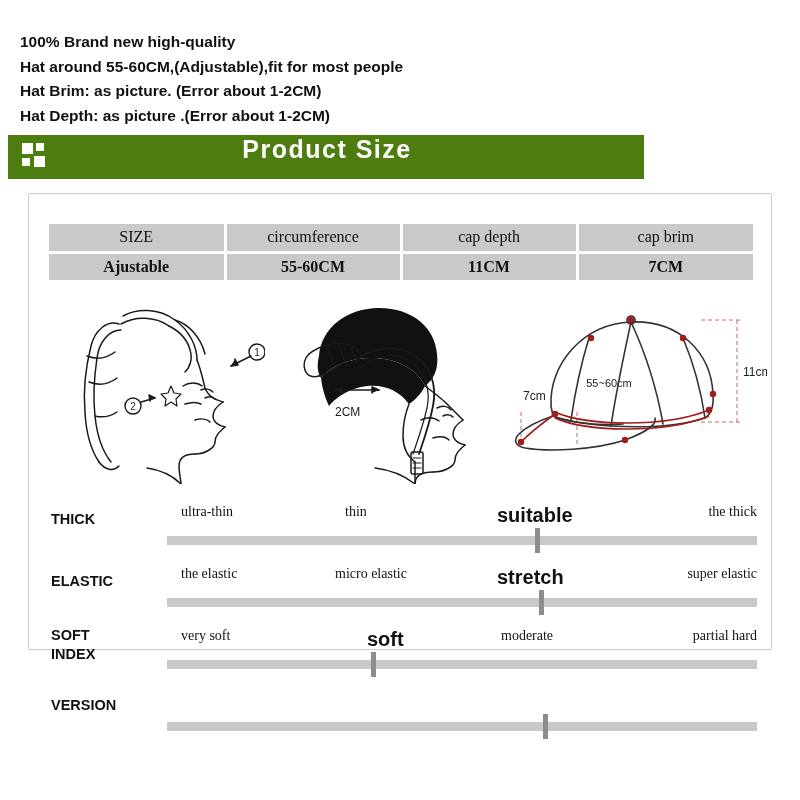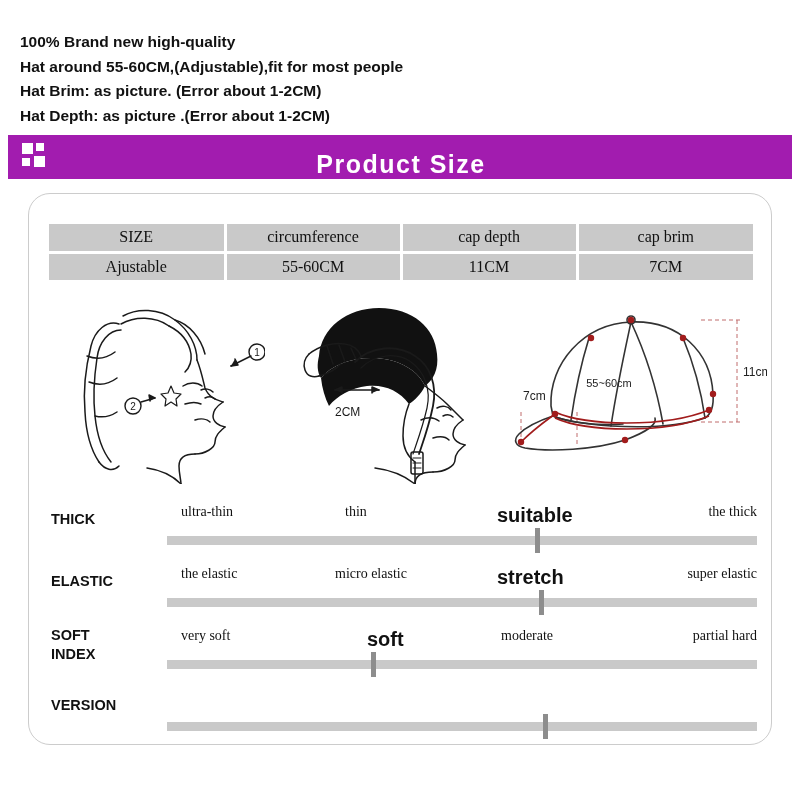--- a/index.html
+++ b/index.html
@@ -26,24 +26,24 @@
     line-height: 24.5px;
     letter-spacing: 0px;
     color: #111;
     white-space: nowrap;
   }
 
   
   .banner {
     position: absolute;
     left: 8px; top: 135px;
-    width: 784px; height: 44px;
-    background: #a21caf;
+    width: 636px; height: 44px;
+    background: #4d7c0f;
     display: flex;
-    align-items: flex-end;
+    align-items: flex-start;
   }
   .banner-deco {
     width: 42px; height: 44px;
     position: relative;
     flex: none;
   }
   .banner-deco i {
     position: absolute;
     background: #ffffff;
     display: block;
@@ -59,23 +59,23 @@
     font-weight: bold;
     color: #ffffff;
     letter-spacing: 1.5px;
     padding-right: 40px;
   }
 
   
   .card {
     position: absolute;
     left: 28px; top: 193px;
-    width: 744px; height: 552px;
+    width: 744px; height: 457px;
     border: 1px solid #cccccc;
-    border-radius: 22px;
+    border-radius: 2px;
     background: #ffffff;
   }
 
   
   .size-table {
     position: absolute;
     left: 20px; top: 30px;
     width: 704px;
     border-collapse: collapse;
     table-layout: fixed;
@@ -86,21 +86,21 @@
     vertical-align: middle;
     font-size: 16px;
     color: #111;
     background: #c9c9c9;
     border-right: 3px solid #ffffff;
     border-bottom: 3px solid #ffffff;
     font-family: "Liberation Serif", serif;
   }
   .size-table tr td:last-child { border-right: none; }
   .size-table tr:last-child td { border-bottom: none; }
-  .size-table tr.vals td { font-weight: normal; }
+  .size-table tr.vals td { font-weight: bold; }
 
   
   .illus {
     position: absolute;
     left: 6px; top: 100px;
     width: 732px; height: 195px;
   }
   .illus svg { display: block; }
   .fig { position: absolute; top: 0; }
   .fig1 { left: 20px; }

